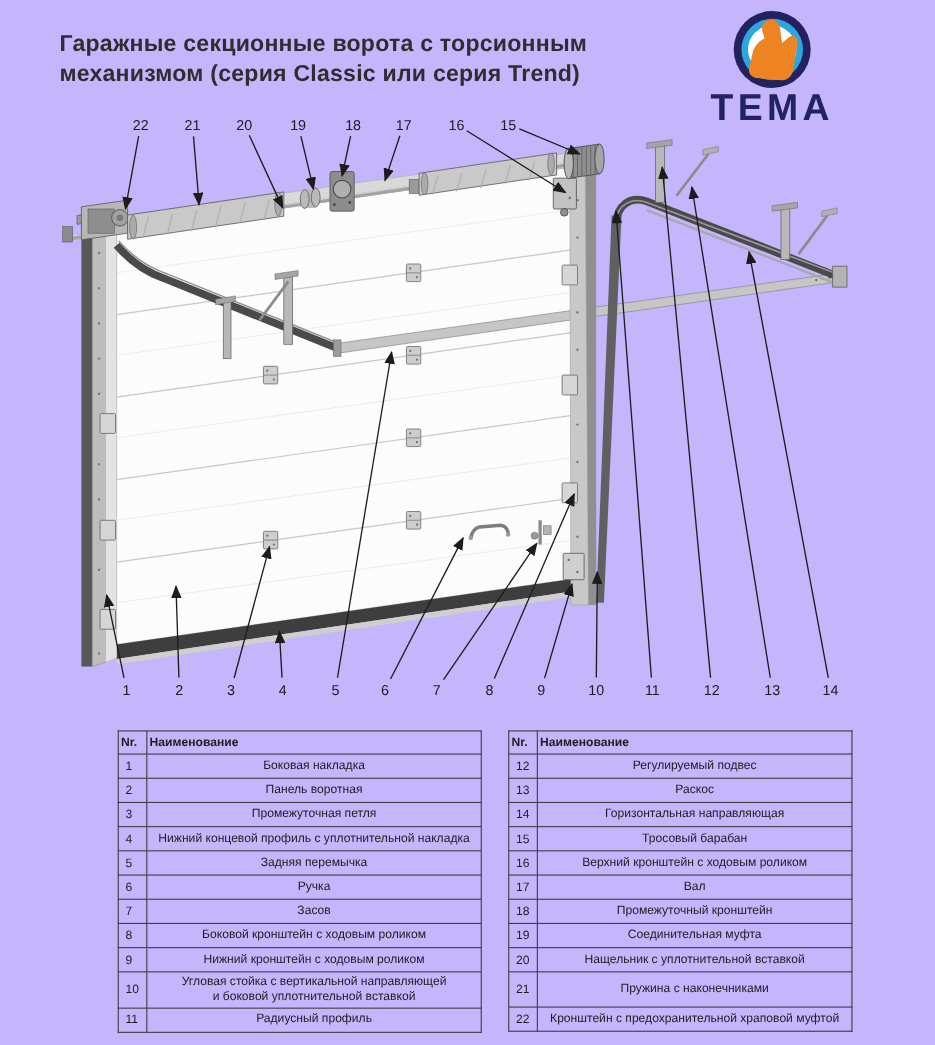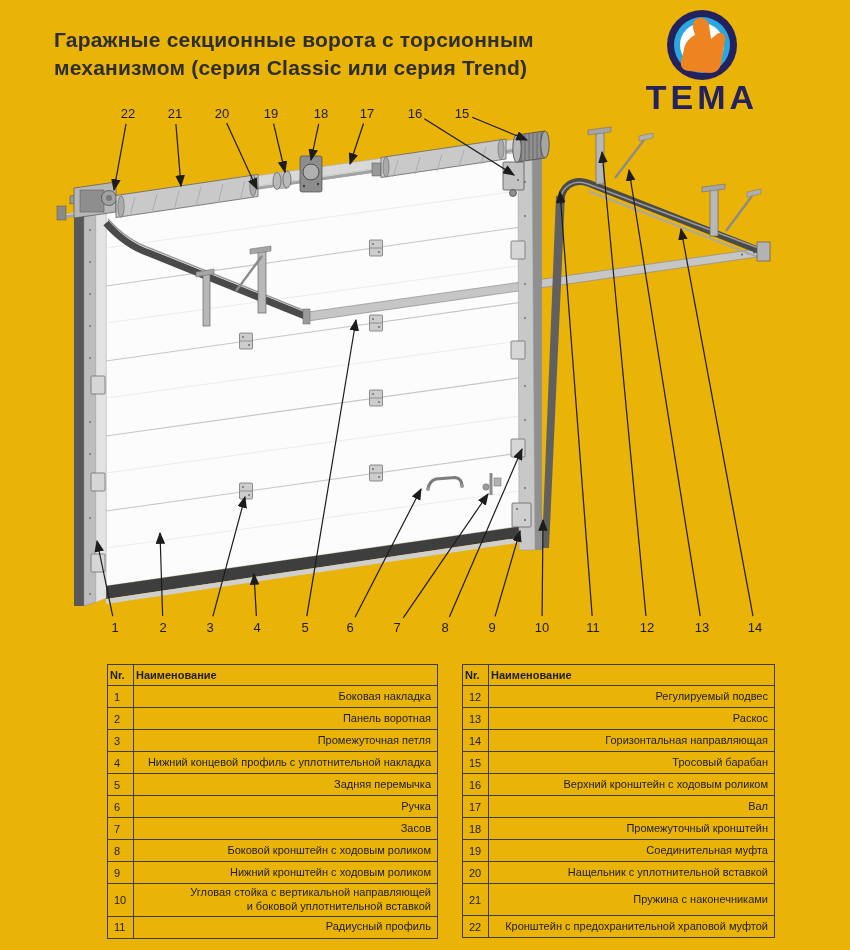--- a/index.html
+++ b/index.html
@@ -1,28 +1,28 @@
 <!DOCTYPE html>
 <html><head>
 <meta charset="utf-8">
 <style>
   html,body{margin:0;padding:0;background:#ffffff;}
-  .page{position:relative;width:850px;height:950px;background:#eab308;overflow:hidden;
+  .page{position:relative;width:850px;height:950px;background:#c4b5fd;overflow:hidden;
         font-family:"Liberation Sans",sans-serif;}
   .title{position:absolute;left:54px;top:26px;width:580px;font-size:21px;font-weight:bold;
          color:#2e2e2e;line-height:1.33;letter-spacing:0.2px;}
   .logo{position:absolute;left:638px;top:8px;width:175px;height:110px;}
   .diagram{position:absolute;left:0;top:95px;}
   .leader{stroke:#1c1c1c;stroke-width:1.2;fill:none;}
   .callout{font-size:13px;fill:#1c1c1c;text-anchor:middle;font-family:"Liberation Sans",sans-serif;}
   .tbl-wrap{position:absolute;top:664px;}
   .tbl-left{left:107px;width:331px;}
   .tbl-right{left:462px;width:313px;}
   table.parts{border-collapse:collapse;width:100%;font-size:11px;color:#1d1d1d;table-layout:fixed;}
-  table.parts th,table.parts td{border:1px solid #3d3d3d;padding:2px 6px;text-align:right;vertical-align:middle;}
+  table.parts th,table.parts td{border:1px solid #3d3d3d;padding:2px 6px;text-align:center;vertical-align:middle;}
   table.parts th{text-align:left;font-size:11px;padding:4px 2px;}
   table.parts col.c-nr{width:26px;}
   table.parts td.nr{text-align:left;height:17px;}
   table.parts td.name{white-space:pre-line;line-height:1.25;}
   table.parts tr.tall td{height:27px;}
 </style>
 </head>
 <body>
 
 <div class="page">

